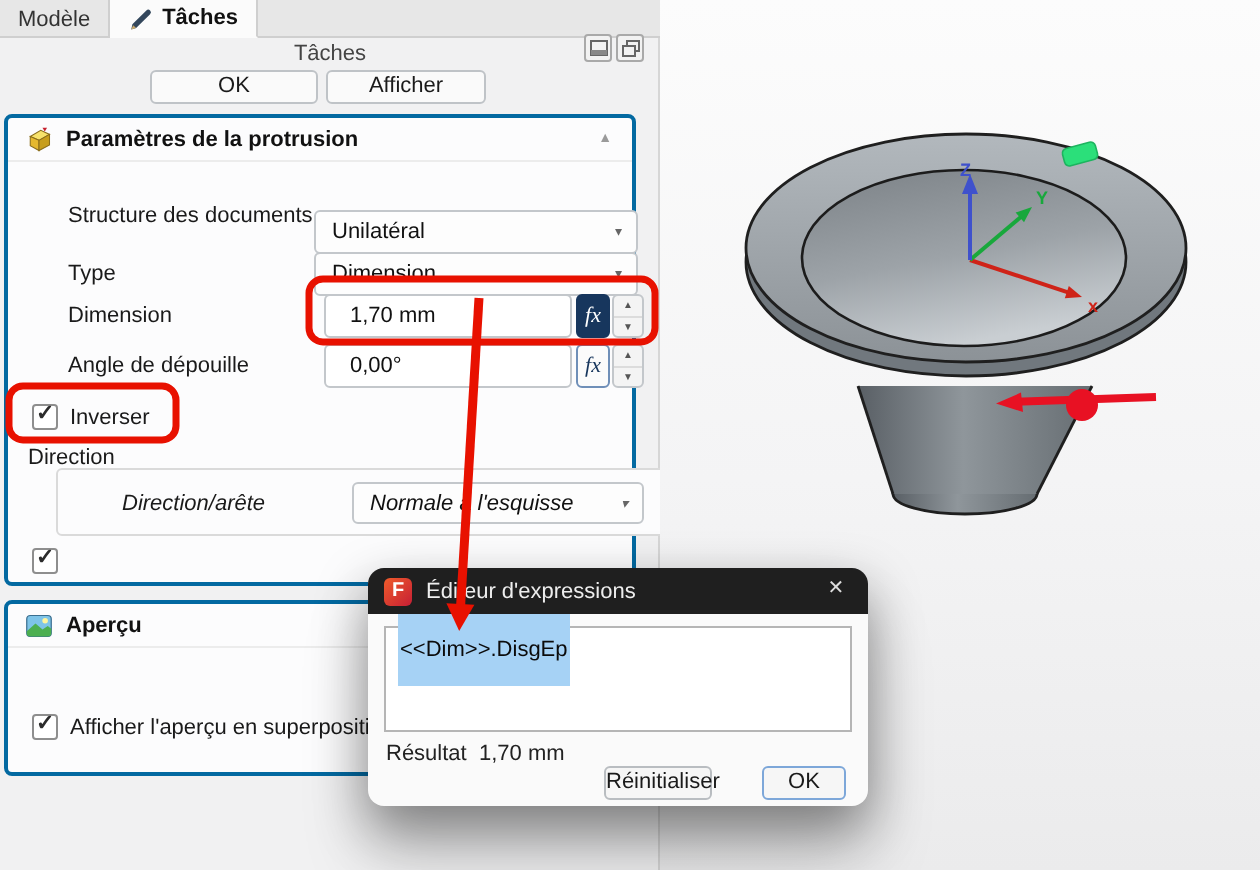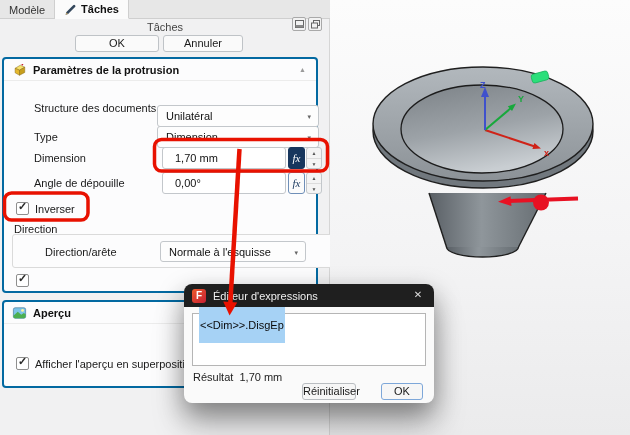--- a/index.html
+++ b/index.html
@@ -36,21 +36,21 @@
   .fxbtn.active { background:var(--fx-active-bg); color:#fff; border:1px solid var(--fx-active-bg); }
   .fxbtn.idle { background:#fbfbfb; color:var(--fx-active-bg); border:1px solid #6f8fb8; }
   .spinner { position:absolute; width:16px; height:22px; border:1px solid #c3c7cb; border-radius:3px; background:#f4f4f4; }
   .spinner .s-up, .spinner .s-dn { position:absolute; left:0; width:100%; height:10px; font-size:5px; color:#555; text-align:center; line-height:10px; }
   .spinner .s-up { top:0; } .spinner .s-dn { bottom:0; border-top:1px solid #dcdcdc; }
 
   .checkrow { position:absolute; display:flex; align-items:center; gap:6px; }
   .checkbox { width:13px; height:13px; background:#fff; border:1px solid #8e8e8e; border-radius:2px; position:relative; flex:0 0 auto; }
   .checkbox .mark { position:absolute; left:1px; top:-3px; font-size:11px; color:#2b2b2b; font-weight:bold; }
 
-  .subgroup { position:absolute; left:8px; top:175px; width:356px; height:34px; border:1px solid #dadada; border-radius:3px; background:#fcfcfd; }
+  .subgroup { position:absolute; left:24px; top:175px; width:356px; height:34px; border:1px solid #dadada; border-radius:3px; background:#fcfcfd;font-style:italic; }
   .subgroup-label { position:absolute; left:10px; top:165px; transform:translateY(-11px); line-height:11px; color:#1a1a1a; }
 
   
   .viewport { position:absolute; left:330px; top:0; width:300px; height:435px;
               background:linear-gradient(180deg,#fcfcfc 0%,#f4f4f5 55%,#ebebec 100%); }
   .scene { position:absolute; left:0; top:0; }
   .axis-label { font-size:9px; font-weight:bold; font-family:"Liberation Sans",sans-serif; }
   .axis-label.z { fill:var(--axis-z); } .axis-label.y { fill:var(--axis-y); } .axis-label.x { fill:var(--axis-x); }
   .ax-line-z { stroke:var(--axis-z); stroke-width:2; } .ax-head-z { fill:var(--axis-z); }
   .ax-line-y { stroke:var(--axis-y); stroke-width:2; } .ax-head-y { fill:var(--axis-y); }
@@ -109,21 +109,21 @@
       </div>
       <div class="dock-btn d2">
         <svg class="icon-svg" width="9" height="9" viewBox="0 0 9 9">
             <rect x="2.5" y="0.5" width="6" height="5" fill="none" stroke="#666"></rect>
             <rect x="0.5" y="3" width="6" height="5" fill="#f2f2f2" stroke="#666"></rect>
           </svg>
       </div>
     </div>
 
     <div class="btn btn-ok-panel">OK</div>
-    <div class="btn btn-cancel-panel">Annuler</div>
+    <div class="btn btn-cancel-panel">Afficher</div>
 
     <div class="groupbox group1">
       <div class="group-header">
         <svg class="icon-svg" width="15" height="14" viewBox="0 0 16 16">
           <polygon points="3,6 9,2.5 14,4.8 8,8.2" fill="#f7e26b" stroke="#8a6d1a" stroke-width="0.6"></polygon>
           <polygon points="3,6 8,8.2 8,14 3,11.2" fill="#e5b82e" stroke="#8a6d1a" stroke-width="0.6"></polygon>
           <polygon points="8,8.2 14,4.8 14,10.8 8,14" fill="#c79e1d" stroke="#8a6d1a" stroke-width="0.6"></polygon>
           <polygon points="10,1 12.6,1 11.3,3.2" fill="#c6202e"></polygon>
         </svg>
         <span class="group-title">Paramètres de la protrusion</span>

